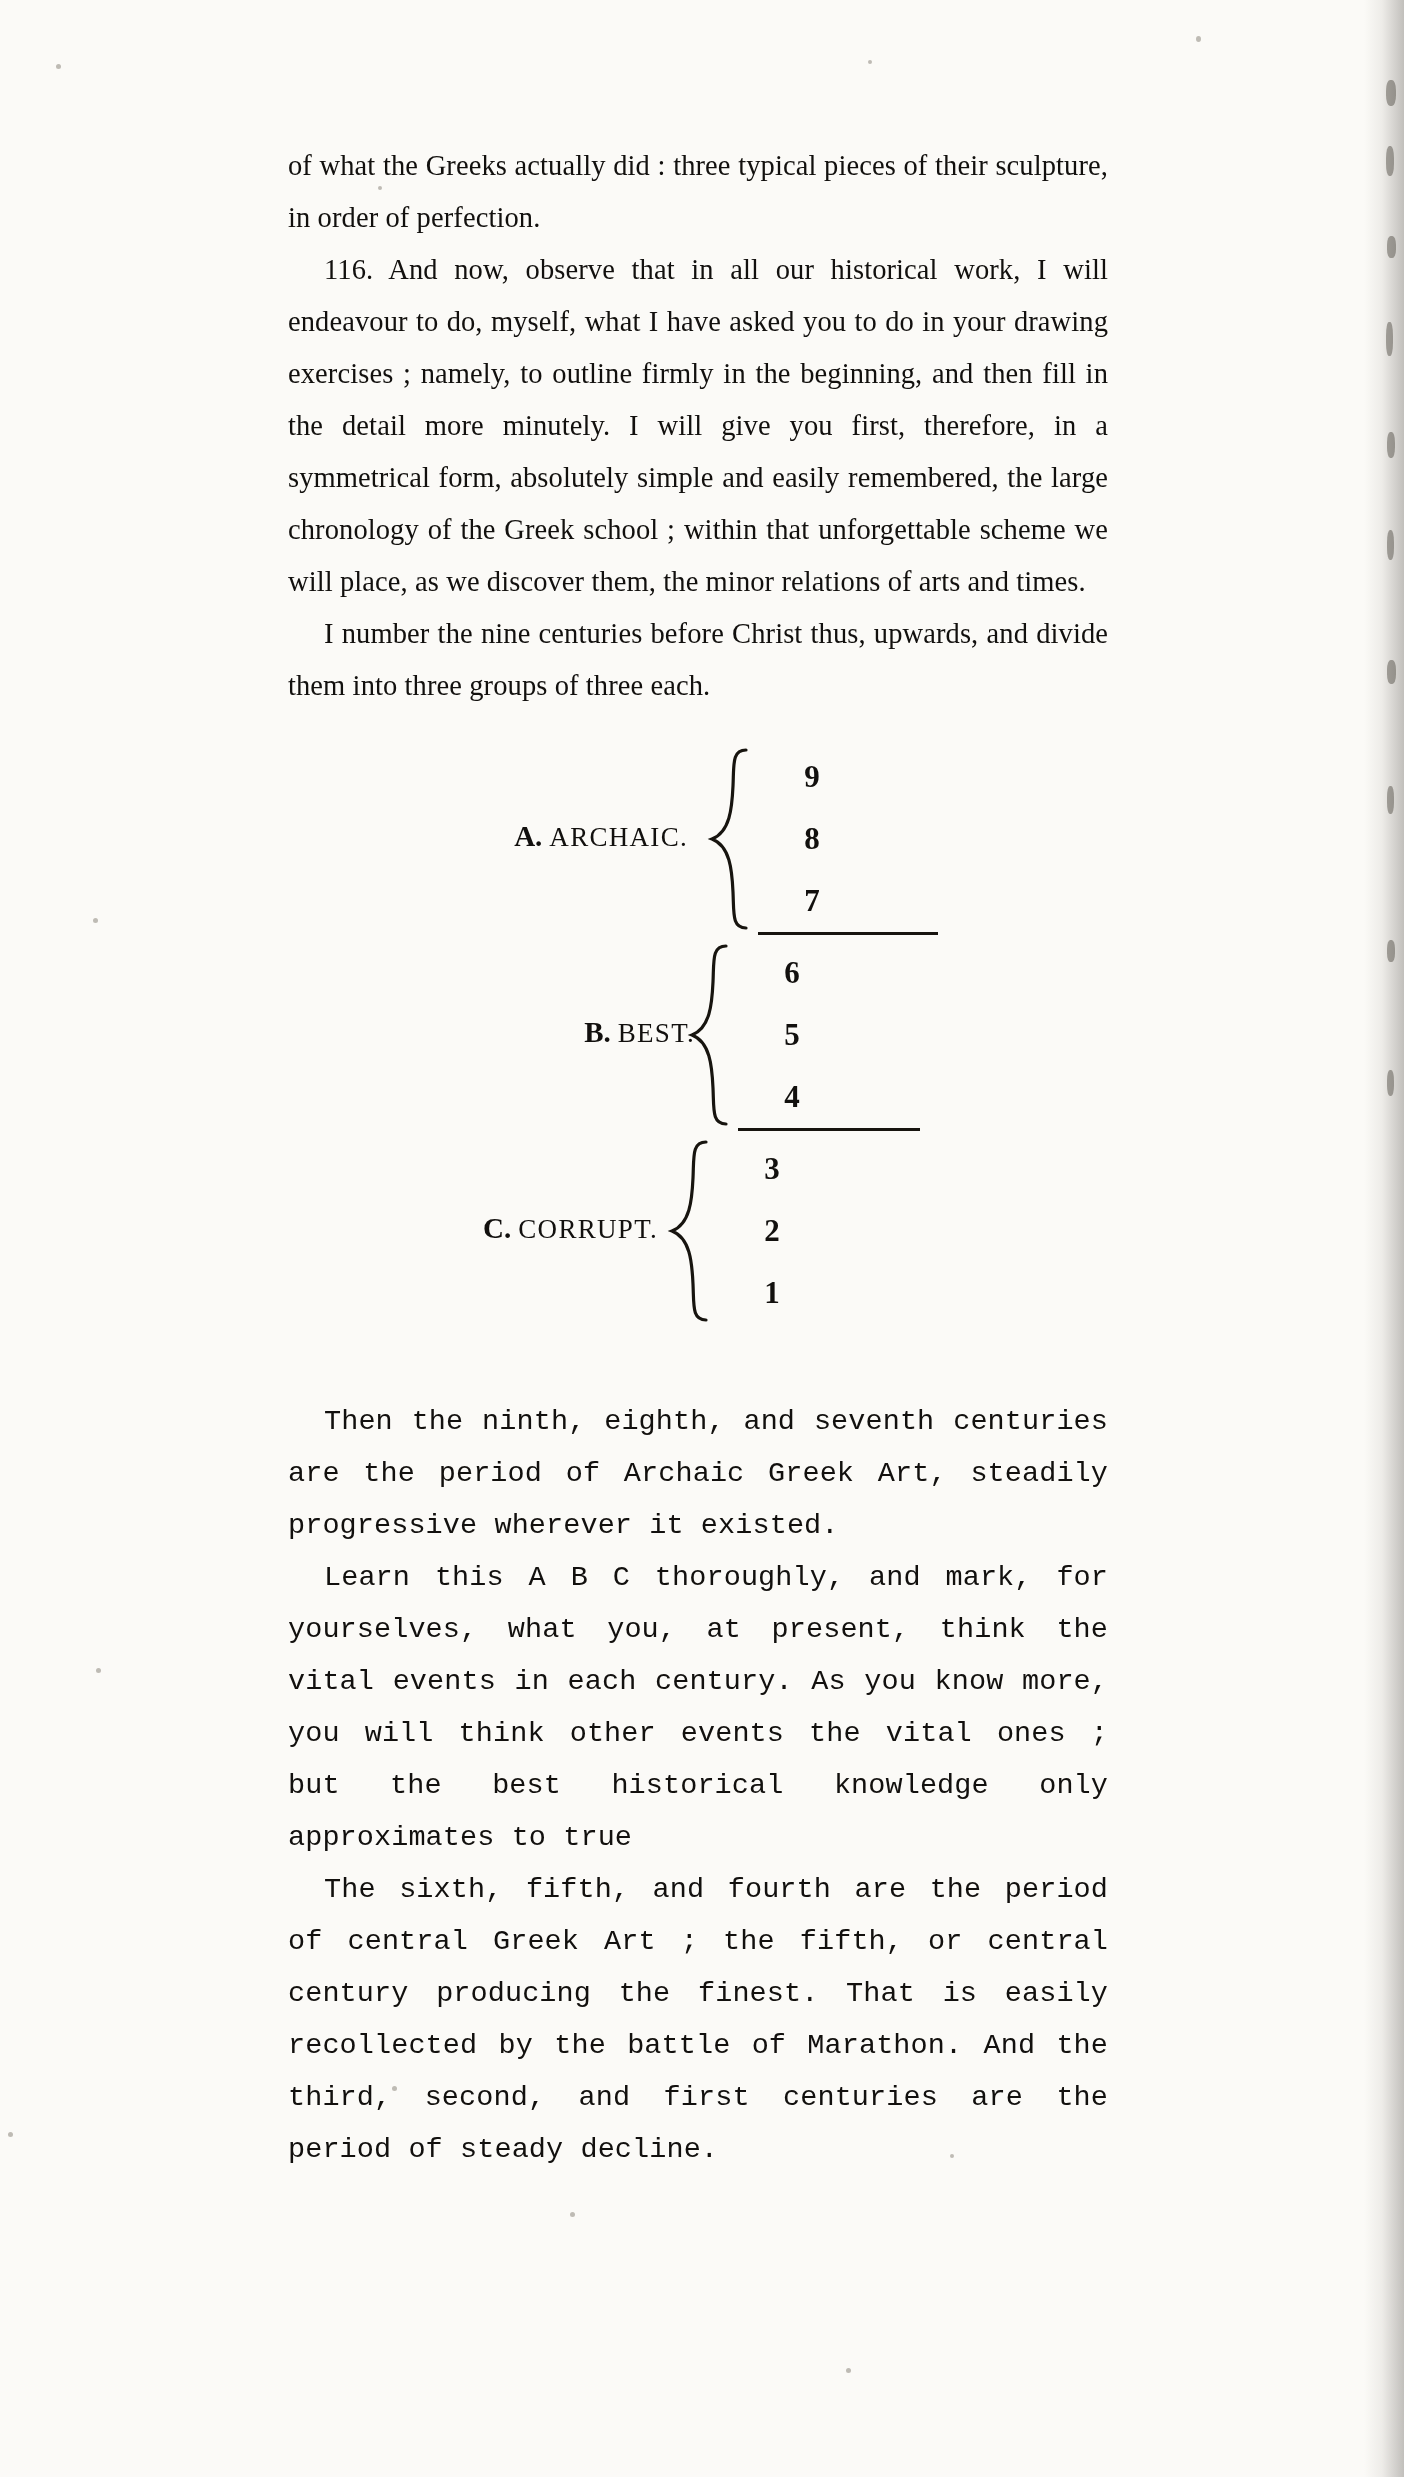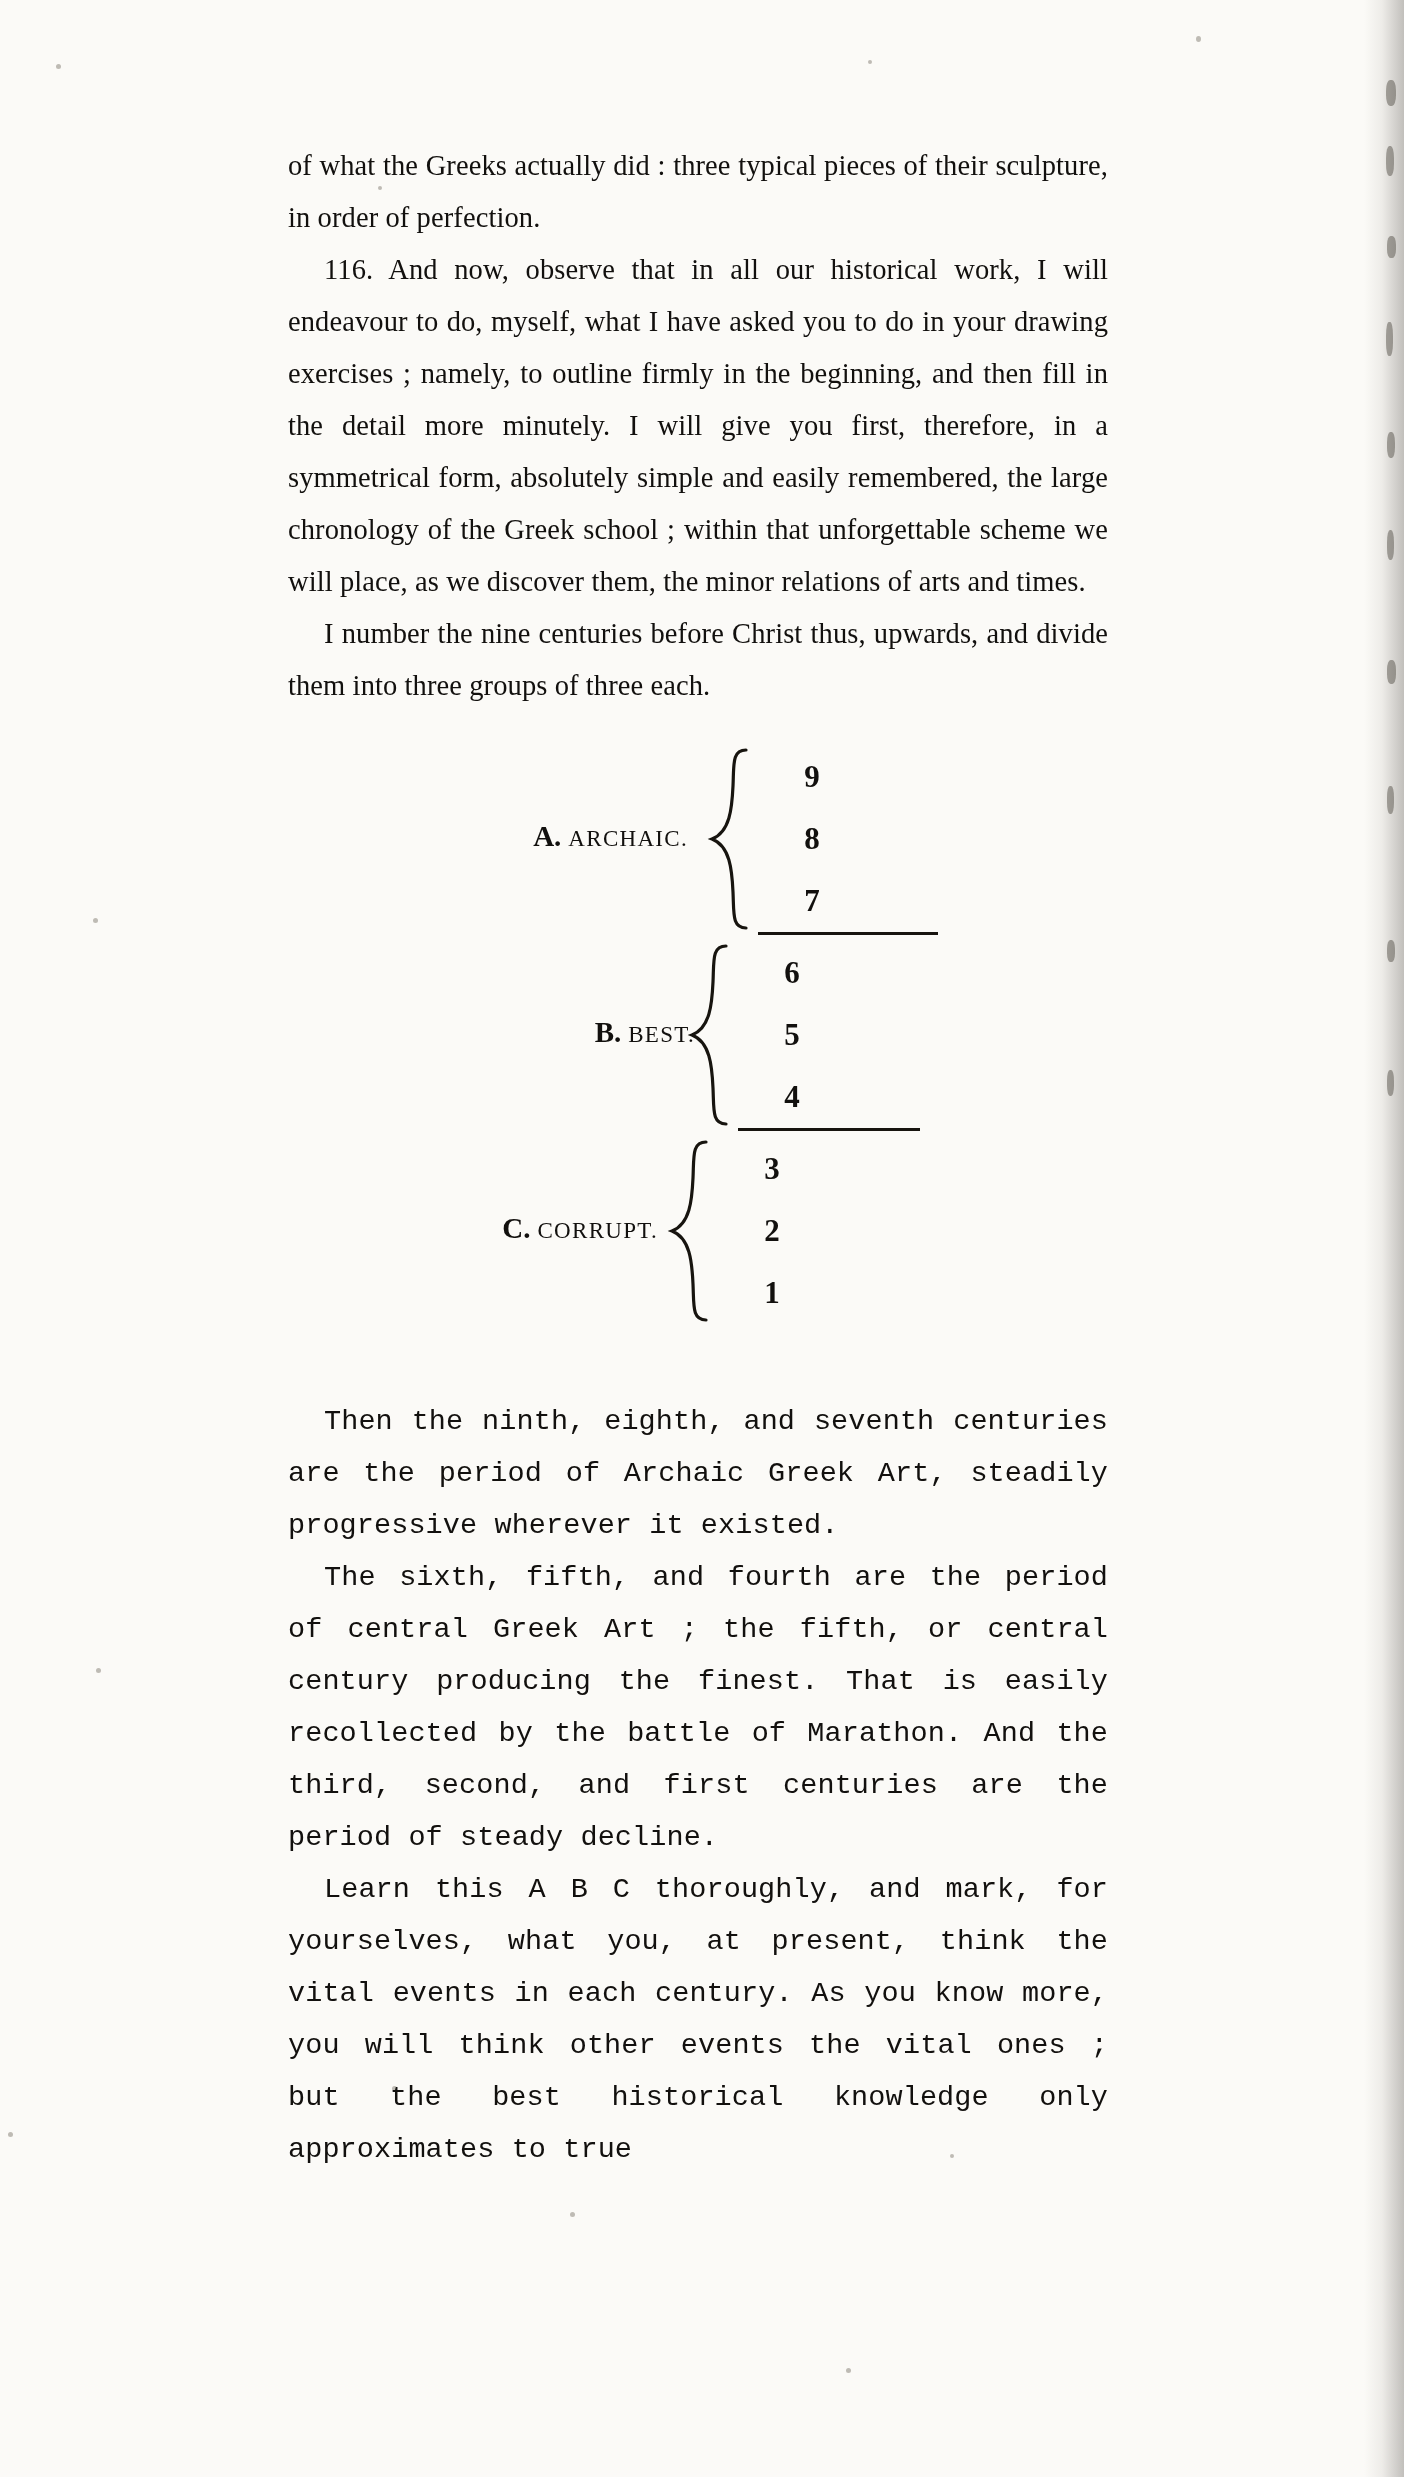--- a/index.html
+++ b/index.html
@@ -120,21 +120,21 @@
     width: 320px;
     text-align: right;
     font-size: 28px;
     white-space: nowrap;
   }
   .group .label b {
     font-weight: bold;
     font-size: 29px;
   }
   .group .label span.sc {
-    font-size: 23px;
+    font-size: 27px;
     letter-spacing: 1.3px;
   }
   .brace {
     position: absolute;
     top: 0;
     width: 46px;
     height: 186px;
     font-size: 150px;
     line-height: 180px;
     font-family: "DejaVu Serif", serif;
@@ -275,18 +275,18 @@
           <div>3</div>
           <div>2</div>
           <div>1</div>
         </div>
       </div>
 
     </div>
 
     <div class="tail">
       <p class="body indent">Then the ninth, eighth, and seventh centuries are the period of Archaic Greek Art, steadily progressive wherever it existed.</p>
+      <p class="body indent">Learn this A B C thoroughly, and mark, for yourselves, what you, at present, think the vital events in each century. As you know more, you will think other events the vital ones ; but the best historical knowledge only approximates to true</p>
       <p class="body indent">The sixth, fifth, and fourth are the period of central Greek Art ; the fifth, or central century producing the finest.    That is easily recollected by the battle of Marathon.    And the third, second, and first centuries are the period of steady decline.</p>
-      <p class="body indent">Learn this A B C thoroughly, and mark, for yourselves, what you, at present, think the vital events in each century. As you know more, you will think other events the vital ones ; but the best historical knowledge only approximates to true</p>
     </div>
 
   </div>
 </div>
 
 </body></html>

